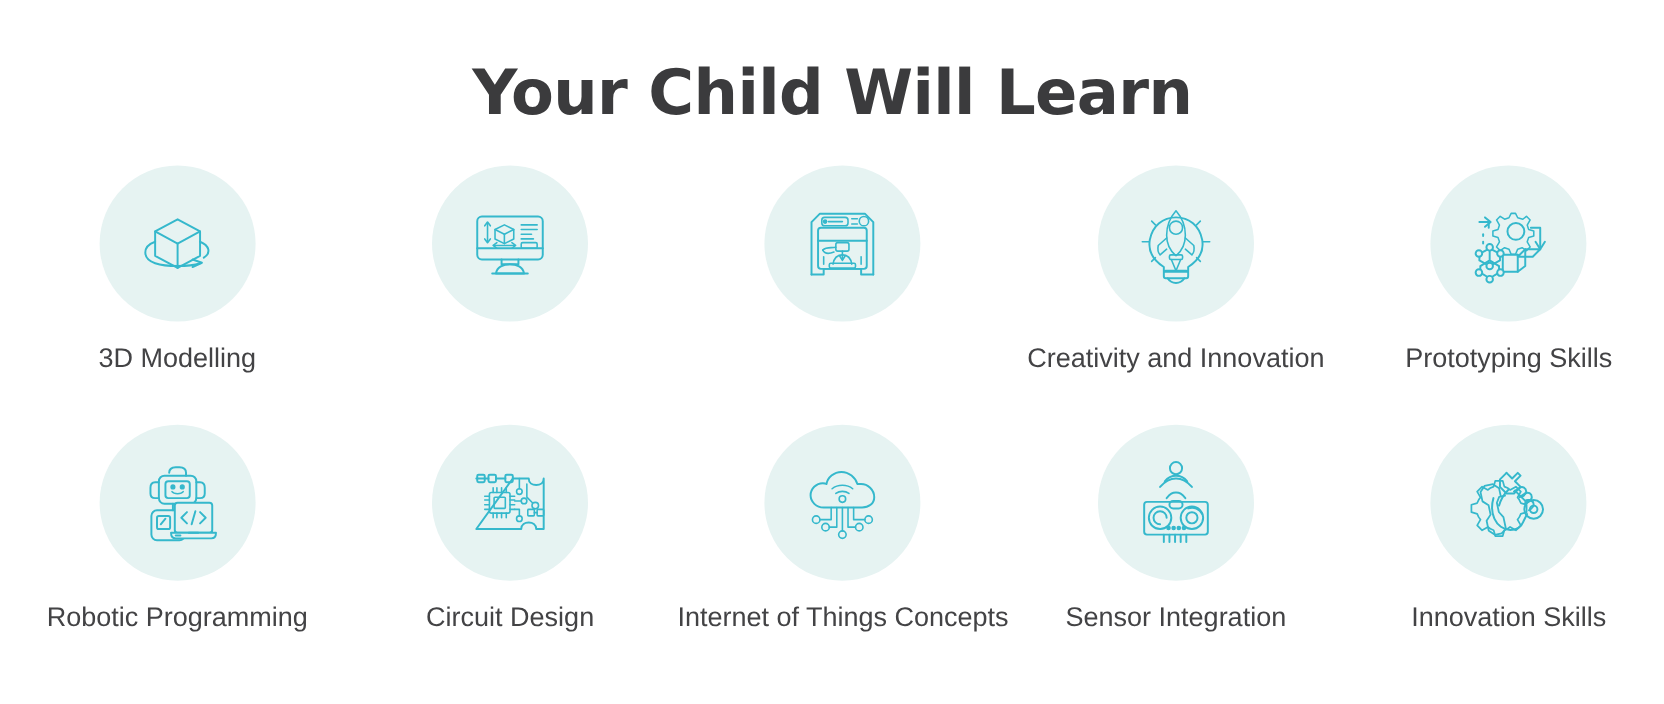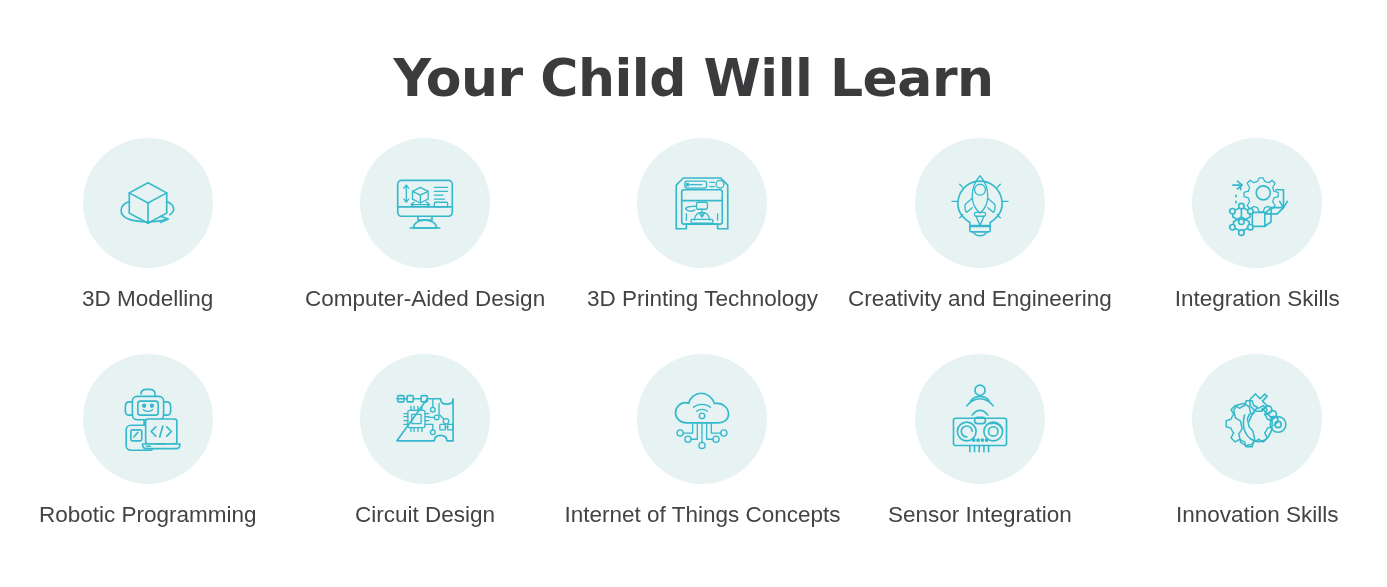--- a/index.html
+++ b/index.html
@@ -133,21 +133,20 @@
               <path d="M36 49 L32 52 L36 55"></path>
               <path d="M52 49 L56 52 L52 55"></path>
               <path d="M62 30 L79 30"></path>
               <path d="M62 35 L79 35"></path>
               <path d="M62 40 L73 40"></path>
               <path d="M62 45 L75 45"></path>
               <rect x="62" y="49" width="17" height="6" rx="1.5"></rect>
             </g>
           </svg>
         </div>
-        <div class="label">Computer-Aided Design</div>
       </div>
 
       <div class="cell">
         <div class="circle">
           <svg viewBox="0 0 100 100">
             <g class="ico">
               <path d="M17 83 L17 27 L26 18 L74 18 L83 27 L83 83"></path>
               <path d="M17 83 L30 83 L30 77 L70 77 L70 83 L83 83"></path>
               <rect x="24" y="33" width="52" height="44" rx="3"></rect>
               <path d="M24 47 L76 47"></path>
@@ -164,21 +163,20 @@
               <path d="M47 63 L50 68 L53 63"></path>
               <path d="M29 57 C33 53 38 55 43 54"></path>
               <path d="M29 57 C31 61 36 61 41 59"></path>
               <path d="M30 64 L30 72"></path>
               <path d="M70 64 L70 72"></path>
               <path d="M40 72 C41 65 45 62 50 62 C55 62 59 65 60 72"></path>
               <rect x="36" y="71" width="28" height="5" rx="1.5"></rect>
             </g>
           </svg>
         </div>
-        <div class="label">3D Printing Technology</div>
       </div>
 
       <div class="cell">
         <div class="circle">
           <svg viewBox="0 0 100 100">
             <g class="ico">
               <path d="M37 75 C26 68 20 58 22 46 C25 31 36 22 50 22 C64 22 75 31 78 46 C80 58 74 68 63 75 L63 80 L37 80 Z"></path>
               <rect x="37" y="79" width="26" height="8" rx="2"></rect>
               <path d="M41 87 C43 90 47 92 50 92 C53 92 57 90 59 87"></path>
             </g>
@@ -193,21 +191,21 @@
             <g class="ico-thin">
               <path d="M24 26 L28 30"></path>
               <path d="M76 26 L72 30"></path>
               <path d="M14 48 L21 48"></path>
               <path d="M86 48 L79 48"></path>
               <path d="M24 69 L28 65"></path>
               <path d="M76 69 L72 65"></path>
             </g>
           </svg>
         </div>
-        <div class="label">Creativity and Engineering</div>
+        <div class="label">Creativity and Innovation</div>
       </div>
 
       <div class="cell">
         <div class="circle">
           <svg viewBox="0 0 100 100">
             <g class="ico">
               <path d="M56 20 L59 14 L65 14 L68 20 L75 22 L80 18 L85 23 L81 30 L83 36 L90 38 L90 45 L83 47 L81 53 L85 60 L80 65 L74 61 L68 63 L65 70 L59 70 L56 63 L50 61 L44 65 L39 60 L43 53 L41 47 L34 45 L34 38 L41 36 L43 30 L39 23 L44 18 L50 22 Z" transform="translate(-4,-1) scale(0.78) translate(14,10)"></path>
               <circle cx="58" cy="37" r="9"></circle>
               <path d="M19 27 L29 27 L29 33"></path>
               <path d="M25 22 L31 27 L25 32"></path>
@@ -225,21 +223,21 @@
               <circle cx="30" cy="54" r="3.5" fill="#e6f3f2"></circle>
               <circle cx="18.5" cy="60.5" r="3.5" fill="#e6f3f2"></circle>
               <circle cx="41.5" cy="60.5" r="3.5" fill="#e6f3f2"></circle>
               <circle cx="30" cy="74" r="3.5" fill="#e6f3f2"></circle>
               <circle cx="18.5" cy="81" r="3.5" fill="#e6f3f2"></circle>
               <circle cx="41.5" cy="81" r="3.5" fill="#e6f3f2"></circle>
               <circle cx="30" cy="88" r="3.5" fill="#e6f3f2"></circle>
             </g>
           </svg>
         </div>
-        <div class="label">Integration Skills</div>
+        <div class="label">Prototyping Skills</div>
       </div>
 
     </div>
 
     <div class="row row-2">
 
       <div class="cell">
         <div class="circle">
           <svg viewBox="0 0 100 100">
             <g class="ico">

